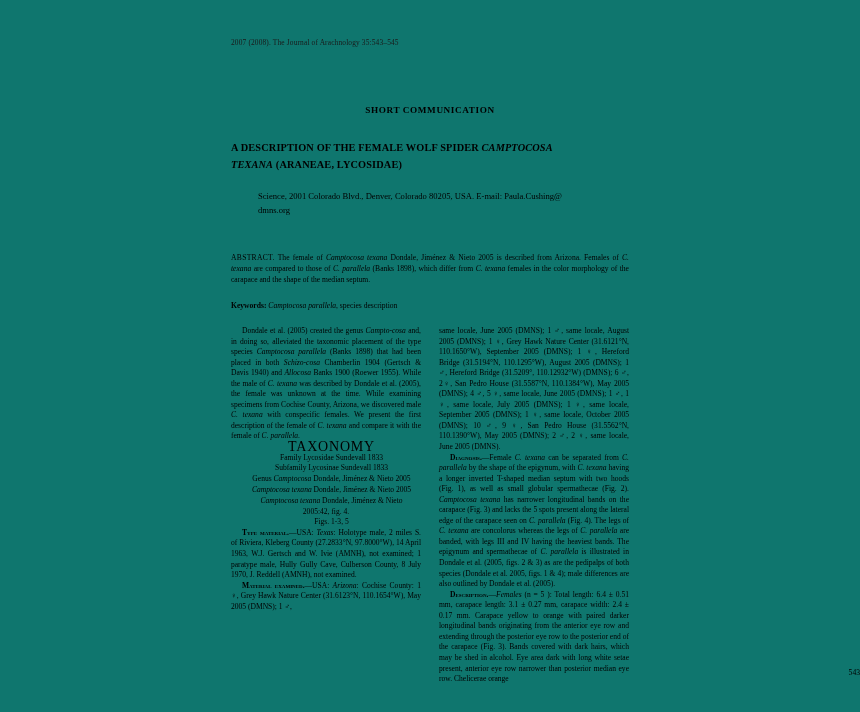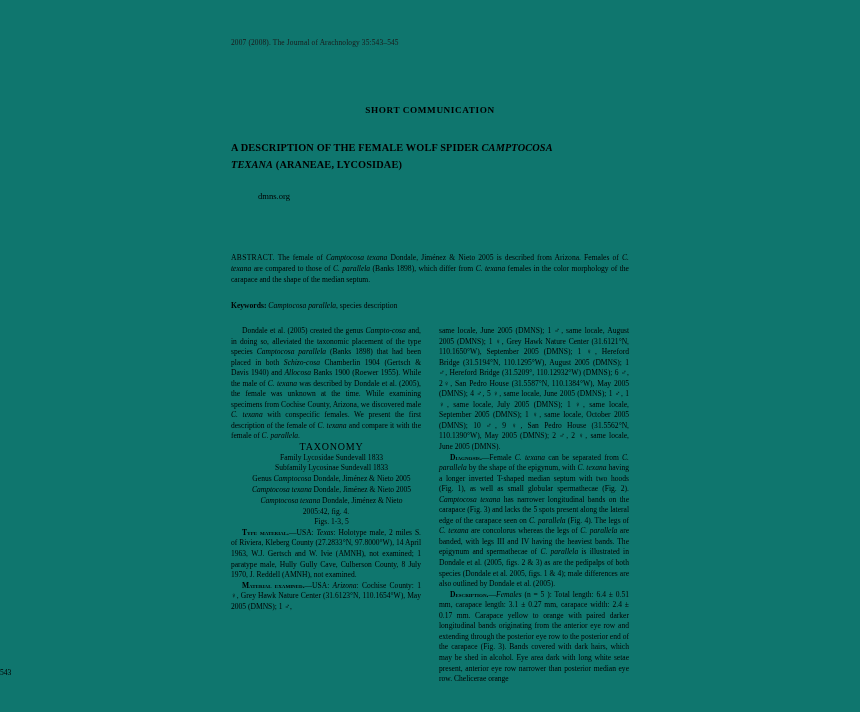--- a/index.html
+++ b/index.html
@@ -106,58 +106,59 @@
   }
   .col p.noindent { text-indent: 0; }
   .ital { font-style: italic; }
   .sc { font-variant: small-caps; }
   .bold { font-weight: bold; }
 
   .head-center {
     text-align: center;
     text-indent: 0;
     margin: 11px 0 6px 0;
-    font-size: 10px;
+    font-size: 14px;
     letter-spacing: 0.8px;
   }
   .taxon-block {
     text-align: center;
     text-indent: 0;
     font-size: 7.55px;
     line-height: 10.8px;
   }
   .figline {
     text-align: center;
     text-indent: 0;
     margin: 7px 0 7px 0;
   }
   .page-num {
     position: absolute;
     left: 0;
     top: 668px;
     width: 860px;
-    text-align: left;
+    text-align: right;
     font-size: 7.6px;
   }
 </style>
 </head>
 <body>
 
 <div class="page">
 
   <div class="running-head">2007 (2008). The Journal of Arachnology 35:543–545</div>
 
   <div class="short-comm">SHORT COMMUNICATION</div>
 
   <div class="title">
     <span>A DESCRIPTION OF THE FEMALE WOLF SPIDER </span><span class="ital">CAMPTOCOSA</span><br>
     <span class="ital">TEXANA</span><span> (ARANEAE, LYCOSIDAE)</span>
   </div>
 
   <div class="authors">
+    <span class="ind2">Science, 2001 Colorado Blvd., Denver, Colorado 80205, USA. E-mail: Paula.Cushing@</span>
     <span class="ind2">dmns.org</span>
   </div>
 
   <div class="abstract">
     <span class="lbl">ABSTRACT.</span><span>   The female of </span><span class="ital">Camptocosa texana</span><span> Dondale, Jiménez &amp; Nieto 2005 is described from Arizona. Females of </span><span class="ital">C. texana</span><span> are compared to those of </span><span class="ital">C. parallela</span><span> (Banks 1898), which differ from </span><span class="ital">C. texana</span><span> females in the color morphology of the carapace and the shape of the median septum.</span>
   </div>
 
   <div class="keywords">
     <span class="lbl">Keywords:</span><span class="ital">  Camptocosa parallela</span><span>, species description</span>
   </div>

